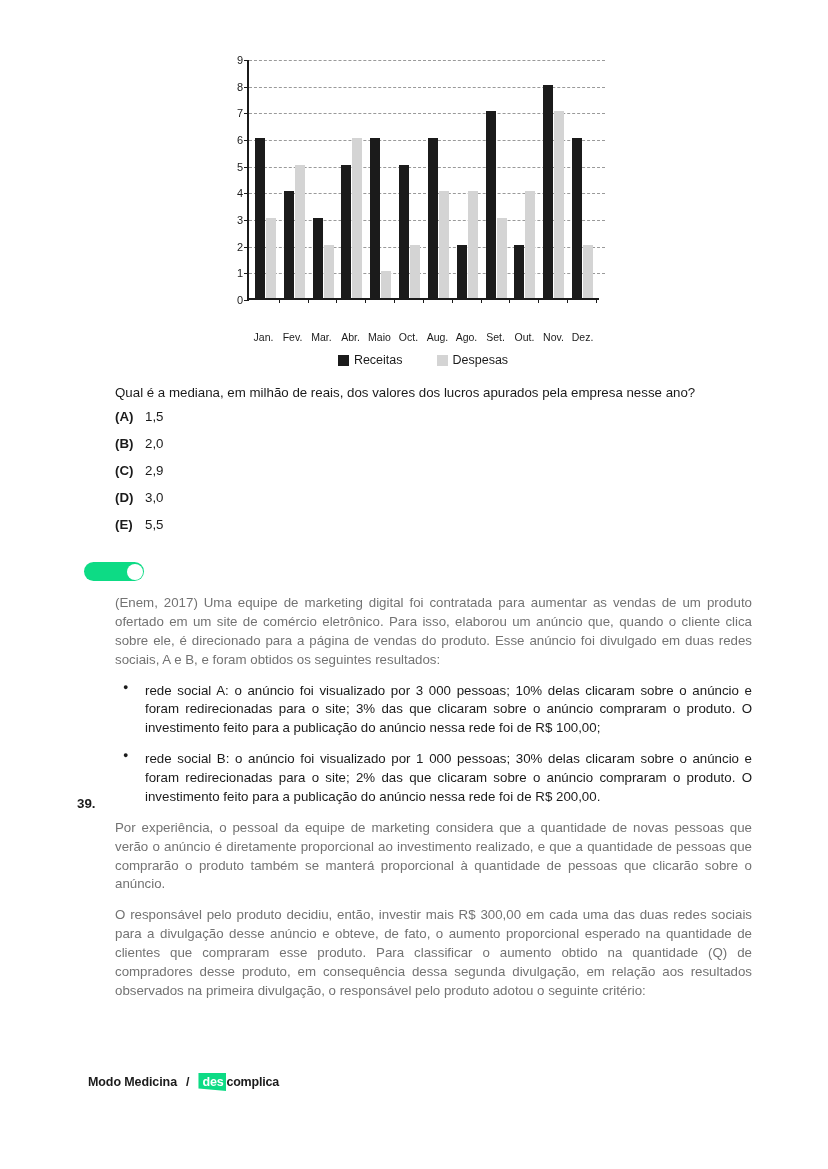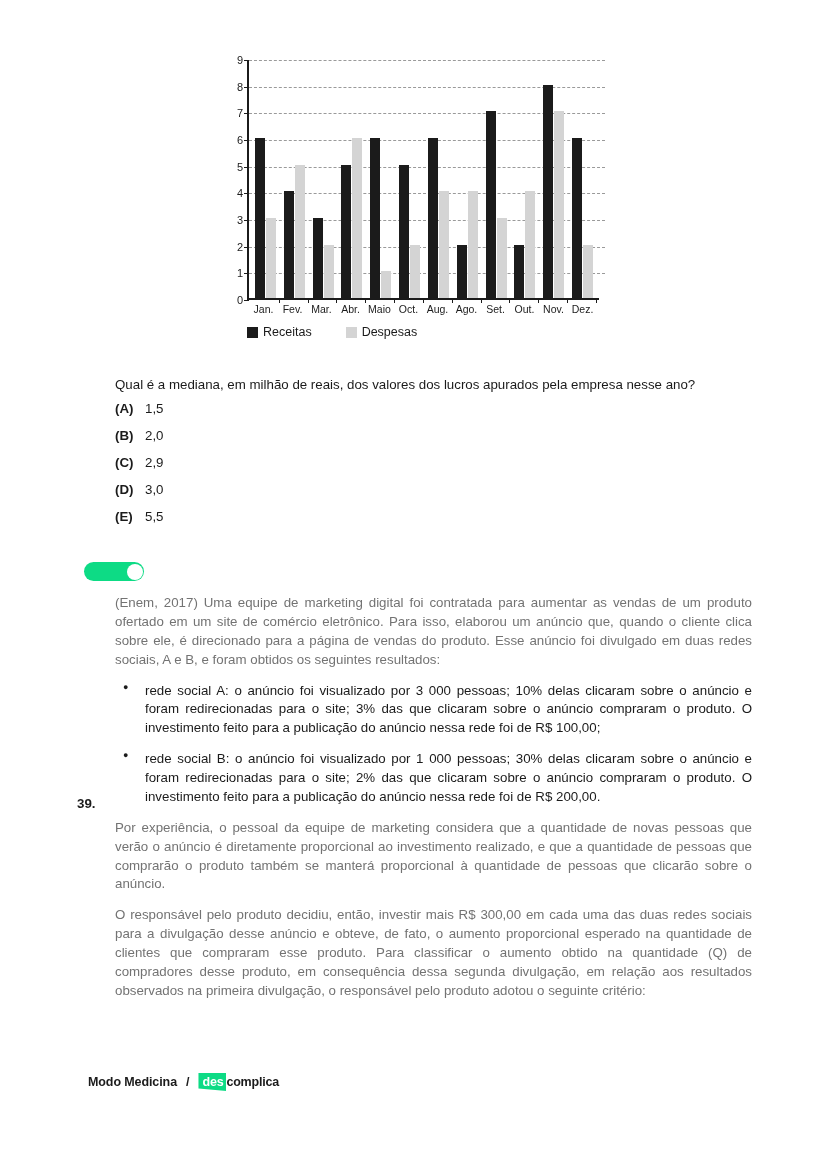--- a/index.html
+++ b/index.html
@@ -97,20 +97,21 @@
     width: 10px;
   }
   .bar.receitas { background: #1b1b1b; }
   .bar.despesas { background: #d4d4d4; }
 
   .x-labels {
     display: flex;
     margin-left: 18px;
     padding: 0 2px;
     box-sizing: border-box;
+    margin-top: 28px;
   }
   .x-label {
     flex: 1;
     text-align: center;
     font-size: 10.5px;
     color: #1b1b1b;
     padding-top: 3px;
     font-family: "Liberation Sans", sans-serif;
   }
   .x-ticks {
@@ -131,42 +132,42 @@
     position: absolute;
     right: 0;
     top: 0;
     width: 0;
     height: 5px;
     border-left: 1.5px solid #1b1b1b;
   }
 
   .legend {
     display: flex;
-    justify-content: flex-start;
+    justify-content: center;
     gap: 34px;
     margin-top: 10px;
     margin-left: 18px;
   }
   .legend-item {
     display: flex;
     align-items: center;
     gap: 5px;
     font-size: 12.5px;
   }
   .legend-swatch {
     width: 11px;
     height: 11px;
     display: inline-block;
   }
 
   
   .content {
     position: absolute;
     left: 115px;
-    top: 376px;
+    top: 384px;
     width: 637px;
   }
   .qtext {
     font-size: 13.3px;
     line-height: 1.42;
     text-align: justify;
     color: #1b1b1b;
     margin: 0 0 6px 0;
   }
   .alternatives {

